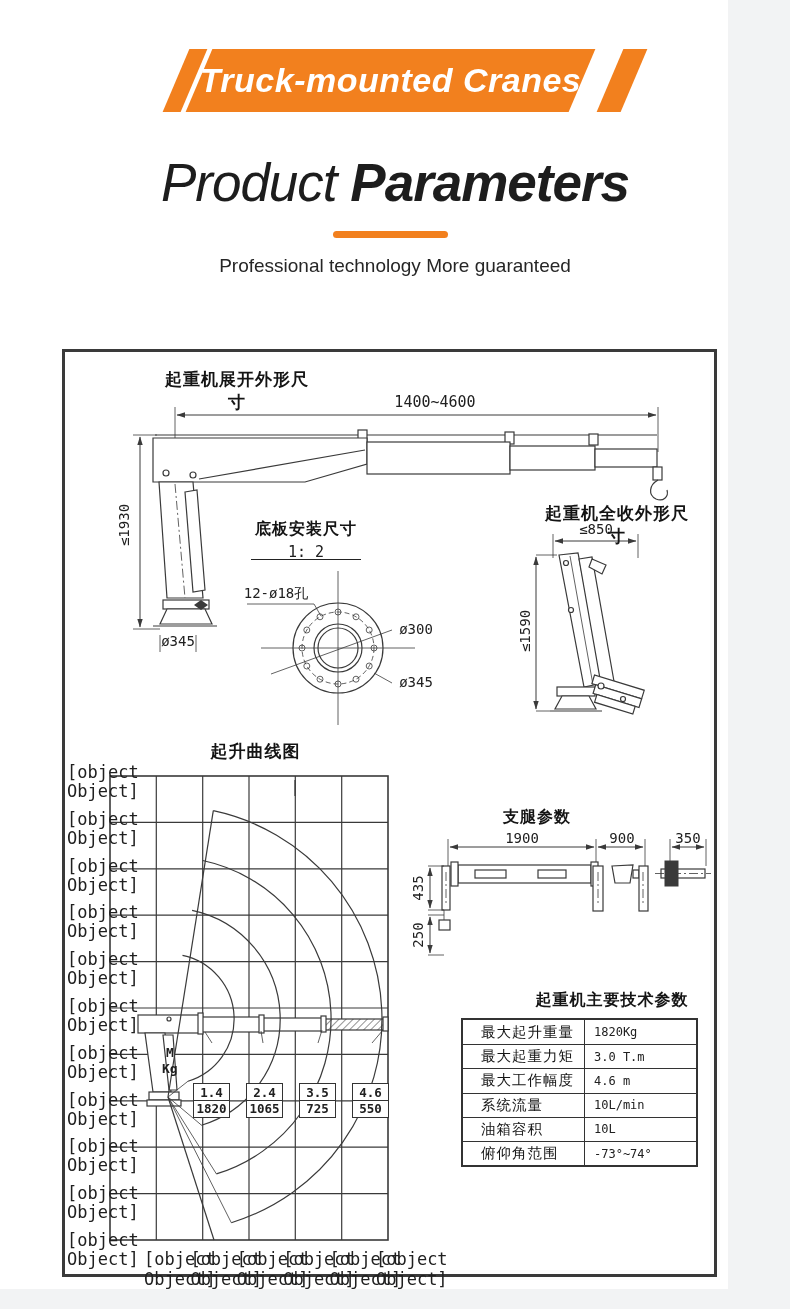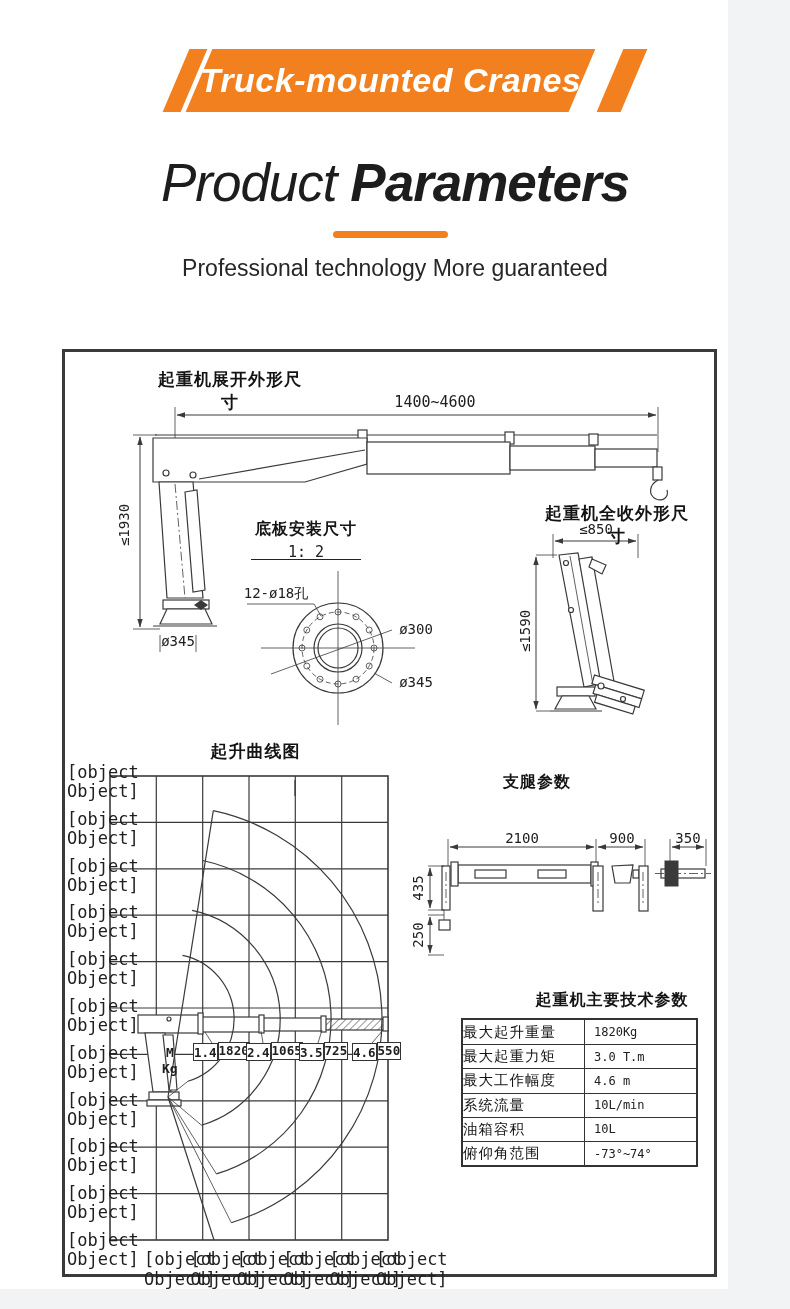--- a/index.html
+++ b/index.html
@@ -14,21 +14,21 @@
   .banner-text { position:absolute; left:39px; top:0; width:383px; height:63px;
     display:flex; align-items:center; justify-content:center;
     color:#fff; font-style:italic; font-weight:600; font-size:34px; letter-spacing:0.5px; }
   .main-title { position:absolute; left:0; top:152px; width:790px; text-align:center;
     font-size:53px; color:#1d1d1d; letter-spacing:-1px;font-style:italic; }
   .main-title .light { font-weight:400; }
   .main-title .bold { font-weight:700; }
   .divider { position:absolute; left:333px; top:231px; width:115px; height:7px;
     border-radius:4px; background:#F2801E; }
   .subtitle { position:absolute; left:0; top:255px; width:790px; text-align:center;
-    font-size:23px; color:#262626; }
+    font-size:19px; color:#262626; }
 
   
   #board { position:absolute; left:62px; top:349px; width:655px; height:928px;
     border:3px solid #3a3a3a; background:#fff; }
   #board svg { position:absolute; left:0; top:0; }
   .cn { font-family:"Liberation Serif",serif; color:#141414; }
   .cad { font-family:"DejaVu Sans Mono",monospace; color:#202020; }
   .sec-title { font-size:17px; font-weight:700; letter-spacing:1px; text-align:center; }
   .dimtxt { font-size:14px; text-align:center; white-space:nowrap; }
   .rot { transform:rotate(-90deg); transform-origin:center; }
@@ -38,32 +38,32 @@
   .ylabels { position:absolute; left:2px; top:411px; width:34px; height:487px;
     display:flex; flex-direction:column; justify-content:space-between; }
   .ylabels div { height:19px; line-height:19px; text-align:right; font-size:17px; }
   .xlabels { position:absolute; left:79px; top:897px; width:256px; height:20px;
     display:flex; justify-content:space-between; }
   .xlabels div { width:24px; text-align:center; font-size:17px; }
 
   
   .loads { position:absolute; left:128px; top:691px; width:196px;
     display:flex; justify-content:space-between; }
-  .loadcol { width:37px; display:flex; flex-direction:row; }
+  .loadcol { width:37px; display:flex; flex-direction:column;margin-top:40px; }
   .loadbox { height:18px; border:1.5px solid #333; background:#fff;
     display:flex; align-items:center; justify-content:center;
     font-size:12.5px; font-weight:700; }
   .loadbox + .loadbox { margin-top:-1.5px; }
   .mkg { position:absolute; font-size:13px; font-weight:700; }
 
   
   .spec { position:absolute; left:396px; top:666px; width:237px; border:2px solid #333; background:#fff; }
   .trow { display:grid; grid-template-columns:122px 1fr; height:24.2px; }
   .trow + .trow { border-top:1.4px solid #333; }
-  .tlabel { border-right:1.4px solid #333; padding-left:0; display:flex; align-items:center;
+  .tlabel { border-right:1.4px solid #333; padding-left:18px; display:flex; align-items:center;
     font-size:14.5px; letter-spacing:1px; }
   .tvalue { padding-left:9px; display:flex; align-items:center; font-size:12px; }
 
   .footer-strip { position:absolute; left:0; top:1289px; width:790px; height:20px; background:#f2f3f4; }
 </style>
 </head>
 <body>
 
 <div id="page">
   <div id="card">
@@ -262,21 +262,21 @@
           <line class="thin dashdot" x1="590" y1="521.5" x2="646" y2="521.5"></line>
           <line class="thin" x1="363" y1="514" x2="379" y2="514"></line>
           <line class="thin" x1="363" y1="558" x2="379" y2="558"></line>
           <line class="dim" x1="365" y1="516" x2="365" y2="556"></line>
           <line class="thin" x1="363" y1="563" x2="379" y2="563"></line>
           <line class="thin" x1="363" y1="603" x2="379" y2="603"></line>
           <line class="dim" x1="365" y1="565" x2="365" y2="601"></line>
         </g>
       </svg>
 
-      <div class="ab cn sec-title" style="left:89px; top:16px; width:152px;font-family:Liberation Mono, monospace;">起重机展开外形尺寸</div>
+      <div class="ab cn sec-title" style="left:96px; top:16px; width:152px;font-family:Liberation Mono, monospace;">起重机展开外形尺寸</div>
       <div class="ab cad dimtxt" style="left:300px; top:41px; width:140px; font-size:15px;">1400~4600</div>
       <div class="ab cad dimtxt rot" style="left:36px; top:165px; width:46px;">≤1930</div>
       <div class="ab cad dimtxt" style="left:92px; top:281px; width:42px;">ø345</div>
 
       <div class="ab cn sec-title underl" style="left:186px; top:167px; width:110px; font-size:16px;">底板安装尺寸</div>
       <div class="ab cad dimtxt" style="left:186px; top:191px; width:110px; font-size:15px;">1: 2</div>
       <div class="ab cad dimtxt" style="left:172px; top:233px; width:78px;">12-ø18孔</div>
       <div class="ab cad dimtxt" style="left:328px; top:269px; width:46px;">ø300</div>
       <div class="ab cad dimtxt" style="left:328px; top:322px; width:46px;">ø345</div>
 
@@ -320,22 +320,22 @@
           <div class="loadcol">
           <div class="loadbox">3.5</div>
           <div class="loadbox">725</div>
         </div>
           <div class="loadcol">
           <div class="loadbox">4.6</div>
           <div class="loadbox">550</div>
         </div>
         </div>
 
-      <div class="ab cn sec-title" style="left:435px; top:420px; width:74px; font-size:16px;">支腿参数</div>
-      <div class="ab cad dimtxt" style="left:427px; top:478px; width:60px;">2100</div>
+      <div class="ab cn sec-title" style="left:435px; top:455px; width:74px; font-size:16px;">支腿参数</div>
+      <div class="ab cad dimtxt" style="left:427px; top:478px; width:60px;">1900</div>
       <div class="ab cad dimtxt" style="left:535px; top:478px; width:44px;">900</div>
       <div class="ab cad dimtxt" style="left:601px; top:478px; width:44px;">350</div>
       <div class="ab cad dimtxt rot" style="left:330px; top:528px; width:46px;">435</div>
       <div class="ab cad dimtxt rot" style="left:330px; top:575px; width:46px;">250</div>
 
       <div class="ab cn sec-title" style="left:457px; top:638px; width:180px; font-size:16px;">起重机主要技术参数</div>
       <div class="spec">
           <div class="trow">
           <div class="tlabel cn">最大起升重量</div>
           <div class="tvalue cad">1820Kg</div>

